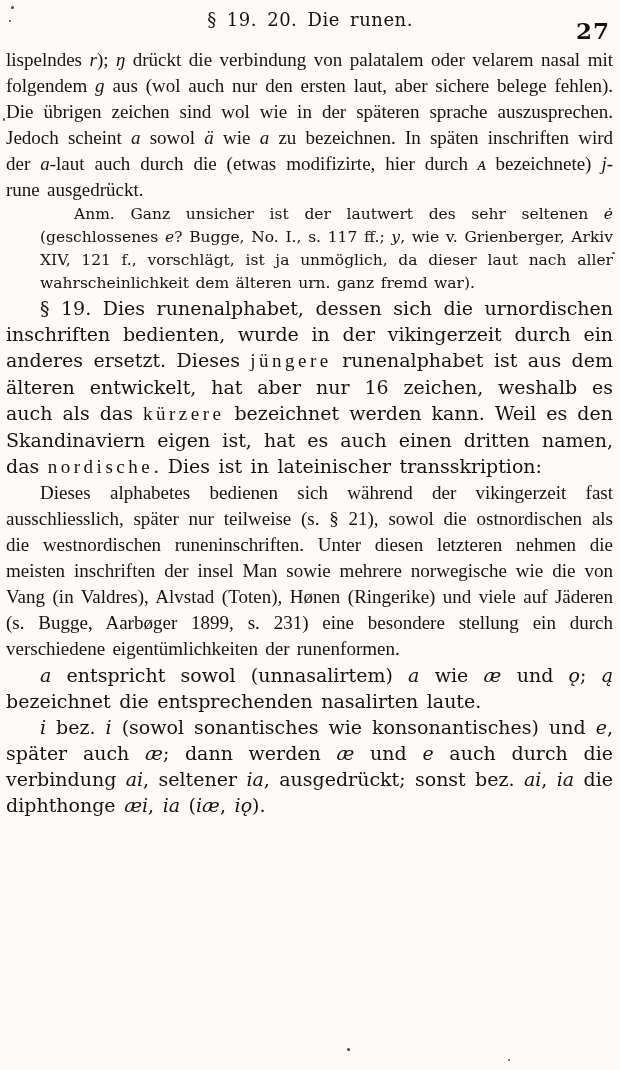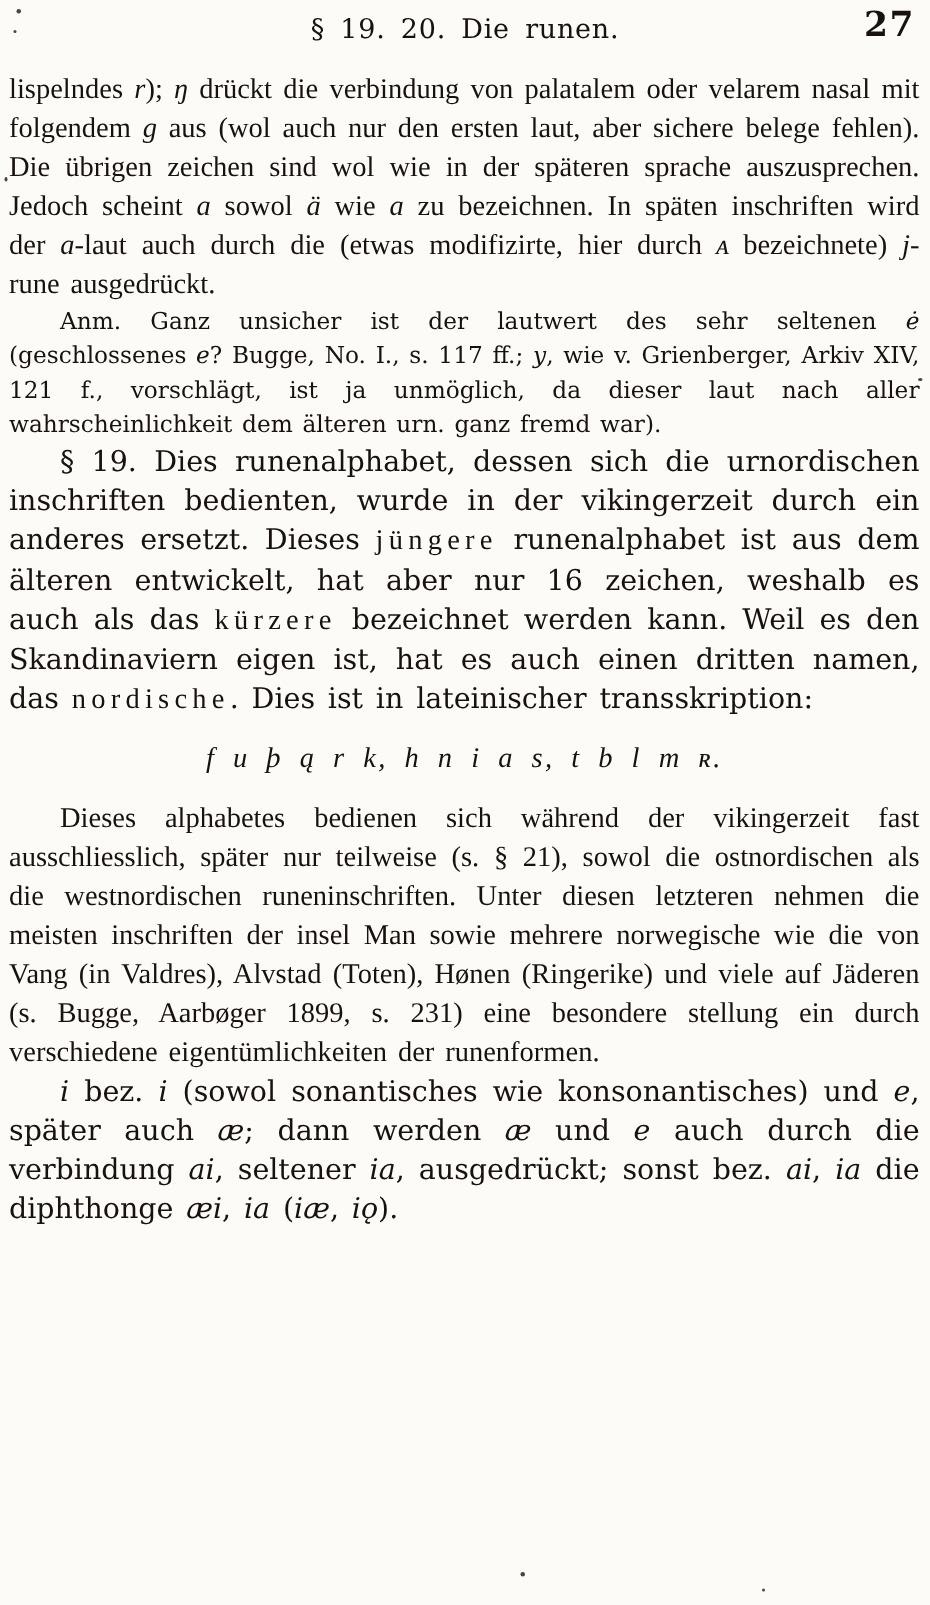--- a/index.html
+++ b/index.html
@@ -10,32 +10,32 @@
     color:#17120d;
     font-family:"DejaVu Serif","Liberation Serif",serif;
     box-sizing:border-box;
   }
   .header{position:relative;height:32px;padding-top:9px;}
   .running-title{
     display:block;text-align:center;
     font-size:18px;letter-spacing:0.5px;word-spacing:4px;
   }
   .page-number{
-    position:absolute;right:10px;top:3px;
+    position:absolute;right:10px;top:17px;
     font-size:23px;font-weight:bold;letter-spacing:1px;
   }
   .page-body{
     padding:6px 7px 0 6px;
     font-size:19px;line-height:26px;
     text-align:justify;
     word-spacing:2.5px;
   }
   .page-body p{margin:0;}
   p.indent{text-indent:34px;}
-  p.small{font-size:15.5px;line-height:23px;word-spacing:1.5px;}
+  p.small{font-size:15.5px;line-height:23px;word-spacing:1.5px;margin-left:34px;}
   p.centered{
     text-align:center;text-indent:0;
     font-size:19px;letter-spacing:1.5px;word-spacing:5px;
     margin:13px 0 14px 0;
   }
   .it{font-style:italic;}
   .sp{letter-spacing:3.5px;font-family:Liberation Serif, serif;}
   .gap0{margin-top:2px;font-family:Liberation Serif, serif;}
   .gap1{margin-top:11px;}
   .gap2{margin-top:15px;}
@@ -46,22 +46,22 @@
 
 <div class="page">
   <div class="header">
     <span class="running-title">§ 19. 20. Die runen.</span>
     <span class="page-number">27</span>
   </div>
   <div class="page-body">
       <p class="body  gap0"><span>lispelndes </span><span class="it">r</span><span>); </span><span class="it">ŋ</span><span> drückt die verbindung von palatalem oder velarem nasal mit folgendem </span><span class="it">g</span><span> aus (wol auch nur den ersten laut, aber sichere belege fehlen). Die übrigen zeichen sind wol wie in der späteren sprache auszusprechen. Jedoch scheint </span><span class="it">a</span><span> sowol </span><span class="it">ä</span><span> wie </span><span class="it">a</span><span> zu bezeichnen. In späten inschriften wird der </span><span class="it">a</span><span>-laut auch durch die (etwas modifizirte, hier durch </span><span class="it">ᴀ</span><span> bezeichnete) </span><span class="it">j</span><span>-rune ausgedrückt.</span></p>
       <p class="small indent gap1"><span>Anm. Ganz unsicher ist der lautwert des sehr seltenen </span><span class="it">ė</span><span> (geschlossenes </span><span class="it">e</span><span>? Bugge, No. I., s. 117 ff.; </span><span class="it">y</span><span>, wie v. Grienberger, Arkiv XIV, 121 f., vorschlägt, ist ja unmöglich, da dieser laut nach aller wahrscheinlichkeit dem älteren urn. ganz fremd war).</span></p>
       <p class="body indent gap2"><span>§ 19. Dies runenalphabet, dessen sich die urnordischen inschriften bedienten, wurde in der vikingerzeit durch ein anderes ersetzt. Dieses </span><span class="sp">jüngere</span><span> runenalphabet ist aus dem älteren entwickelt, hat aber nur 16 zeichen, weshalb es auch als das </span><span class="sp">kürzere</span><span> bezeichnet werden kann. Weil es den Skandinaviern eigen ist, hat es auch einen dritten namen, das </span><span class="sp">nordische</span><span>. Dies ist in lateinischer transskription:</span></p>
-      <p class="centered  gap0"><span class="it">f u þ ą r k, h n i a s, t b l m ʀ.</span></p>
       <p class="body indent gap0"><span>Dieses alphabetes bedienen sich während der vikingerzeit fast ausschliesslich, später nur teilweise (s. § 21), sowol die ostnordischen als die westnordischen runeninschriften. Unter diesen letzteren nehmen die meisten inschriften der insel Man sowie mehrere norwegische wie die von Vang (in Valdres), Alvstad (Toten), Hønen (Ringerike) und viele auf Jäderen (s. Bugge, Aarbøger 1899, s. 231) eine besondere stellung ein durch verschiedene eigentümlichkeiten der runenformen.</span></p>
+      <p class="body indent gap1"><span class="it">a</span><span> entspricht sowol (unnasalirtem) </span><span class="it">a</span><span> wie </span><span class="it">æ</span><span> und </span><span class="it">ǫ</span><span>; </span><span class="it">ą</span><span> bezeichnet die entsprechenden nasalirten laute.</span></p>
       <p class="body indent gap1"><span class="it">i</span><span> bez. </span><span class="it">i</span><span> (sowol sonantisches wie konsonantisches) und </span><span class="it">e</span><span>, später auch </span><span class="it">æ</span><span>; dann werden </span><span class="it">æ</span><span> und </span><span class="it">e</span><span> auch durch die verbindung </span><span class="it">ai</span><span>, seltener </span><span class="it">ia</span><span>, ausgedrückt; sonst bez. </span><span class="it">ai</span><span>, </span><span class="it">ia</span><span> die diphthonge </span><span class="it">æi</span><span>, </span><span class="it">ia</span><span> (</span><span class="it">iæ</span><span>, </span><span class="it">iǫ</span><span>).</span></p>
     </div>
 
   <div class="speck" style="left:11px;top:6px;width:3px;height:3px;"></div>
   <div class="speck" style="left:9px;top:20px;width:2px;height:2px;"></div>
   <div class="speck" style="left:3px;top:118px;width:2px;height:3px;"></div>
   <div class="speck" style="left:347px;top:1048px;width:3px;height:3px;"></div>
   <div class="speck" style="left:508px;top:1059px;width:2px;height:2px;"></div>
   <div class="speck" style="left:612px;top:252px;width:3px;height:2px;"></div>
 </div>

